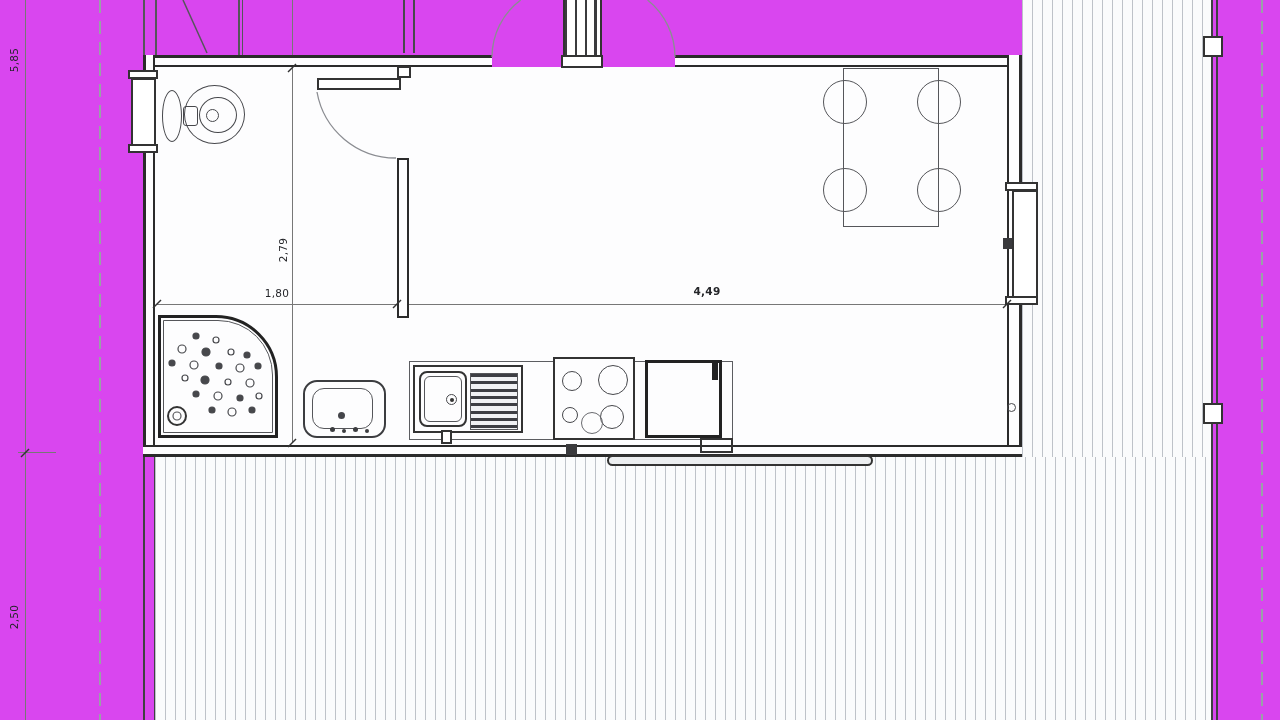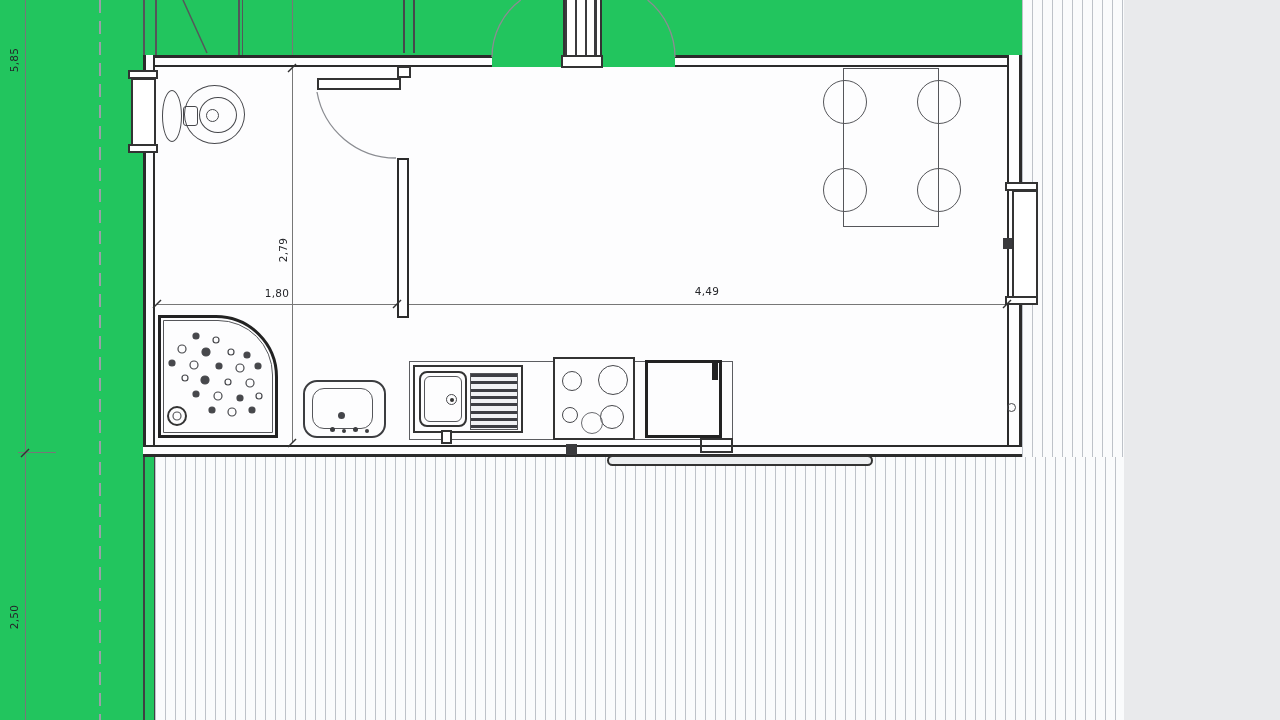--- a/index.html
+++ b/index.html
@@ -1,18 +1,18 @@
 <!DOCTYPE html>
 <html><head>
 <meta charset="utf-8">
 <style>
   html,body{margin:0;padding:0;background:#e9eaec;}
   #plan{
-    position:relative;width:1124px;height:720px;overflow:hidden;
-    background:#22c55e;
+    position:relative;width:1280px;height:720px;overflow:hidden;
+    background:#d946ef;
     font-family:"DejaVu Sans",sans-serif;
   }
   .abs{position:absolute;box-sizing:border-box;}
   
   .wall{position:absolute;box-sizing:border-box;background:#fdfdfe;border:0 solid #2b2b2b;}
   .wall-top{border-top-width:3px;border-bottom-width:2px;}
   .wall-bottom{border-top-width:2px;border-bottom-width:3px;}
   .wall-left{border-left-width:3px;border-right-width:2px;}
   .wall-right{border-left-width:2px;border-right-width:3px;}
   .wall-thin{border:2px solid #2b2b2b;border-top-width:0;border-bottom-width:0;}
@@ -52,21 +52,21 @@
   <div class="dim-line" style="left:25px;top:0;width:1px;height:720px;"></div>
   <div class="dim-line" style="left:18px;top:452px;width:38px;height:1px;"></div>
   <div class="dim-label rot" style="left:-1px;top:46px;width:30px;height:28px;">5,85</div>
   <div class="dim-label rot" style="left:-1px;top:603px;width:30px;height:28px;">2,50</div>
 
   <div class="abs" style="left:155px;top:67px;width:852px;height:378px;background:#fdfdfe;"></div>
 
   <div class="dim-line" style="left:157px;top:304px;width:850px;height:1px;"></div>
   <div class="dim-line" style="left:292px;top:0;width:1px;height:443px;"></div>
   <div class="dim-label" style="left:260px;top:286px;width:34px;height:14px;">1,80</div>
-  <div class="dim-label" style="left:690px;top:284px;width:34px;height:14px;">4,49</div>
+  <div class="dim-label" style="left:690px;top:284px;width:34px;height:14px;font-weight:bold;">4,49</div>
   <div class="dim-label rot" style="left:268px;top:236px;width:30px;height:28px;">2,79</div>
 
   <div class="wall wall-top" style="left:143px;top:55px;width:349px;height:12px;"></div>
   <div class="wall wall-top" style="left:675px;top:55px;width:347px;height:12px;"></div>
   <div class="wall wall-left" style="left:143px;top:55px;width:12px;height:402px;"></div>
   <div class="wall wall-right" style="left:1007px;top:55px;width:15px;height:401px;"></div>
   <div class="wall wall-bottom" style="left:143px;top:445px;width:879px;height:12px;"></div>
   <div class="wall wall-thin" style="left:397px;top:158px;width:12px;height:160px;border-top-width:2px;border-bottom-width:2px;"></div>
 
   <div class="abs" style="left:143px;top:0;width:14px;height:55px;border-left:2px solid #55565a;border-right:2px solid #55565a;"></div>

